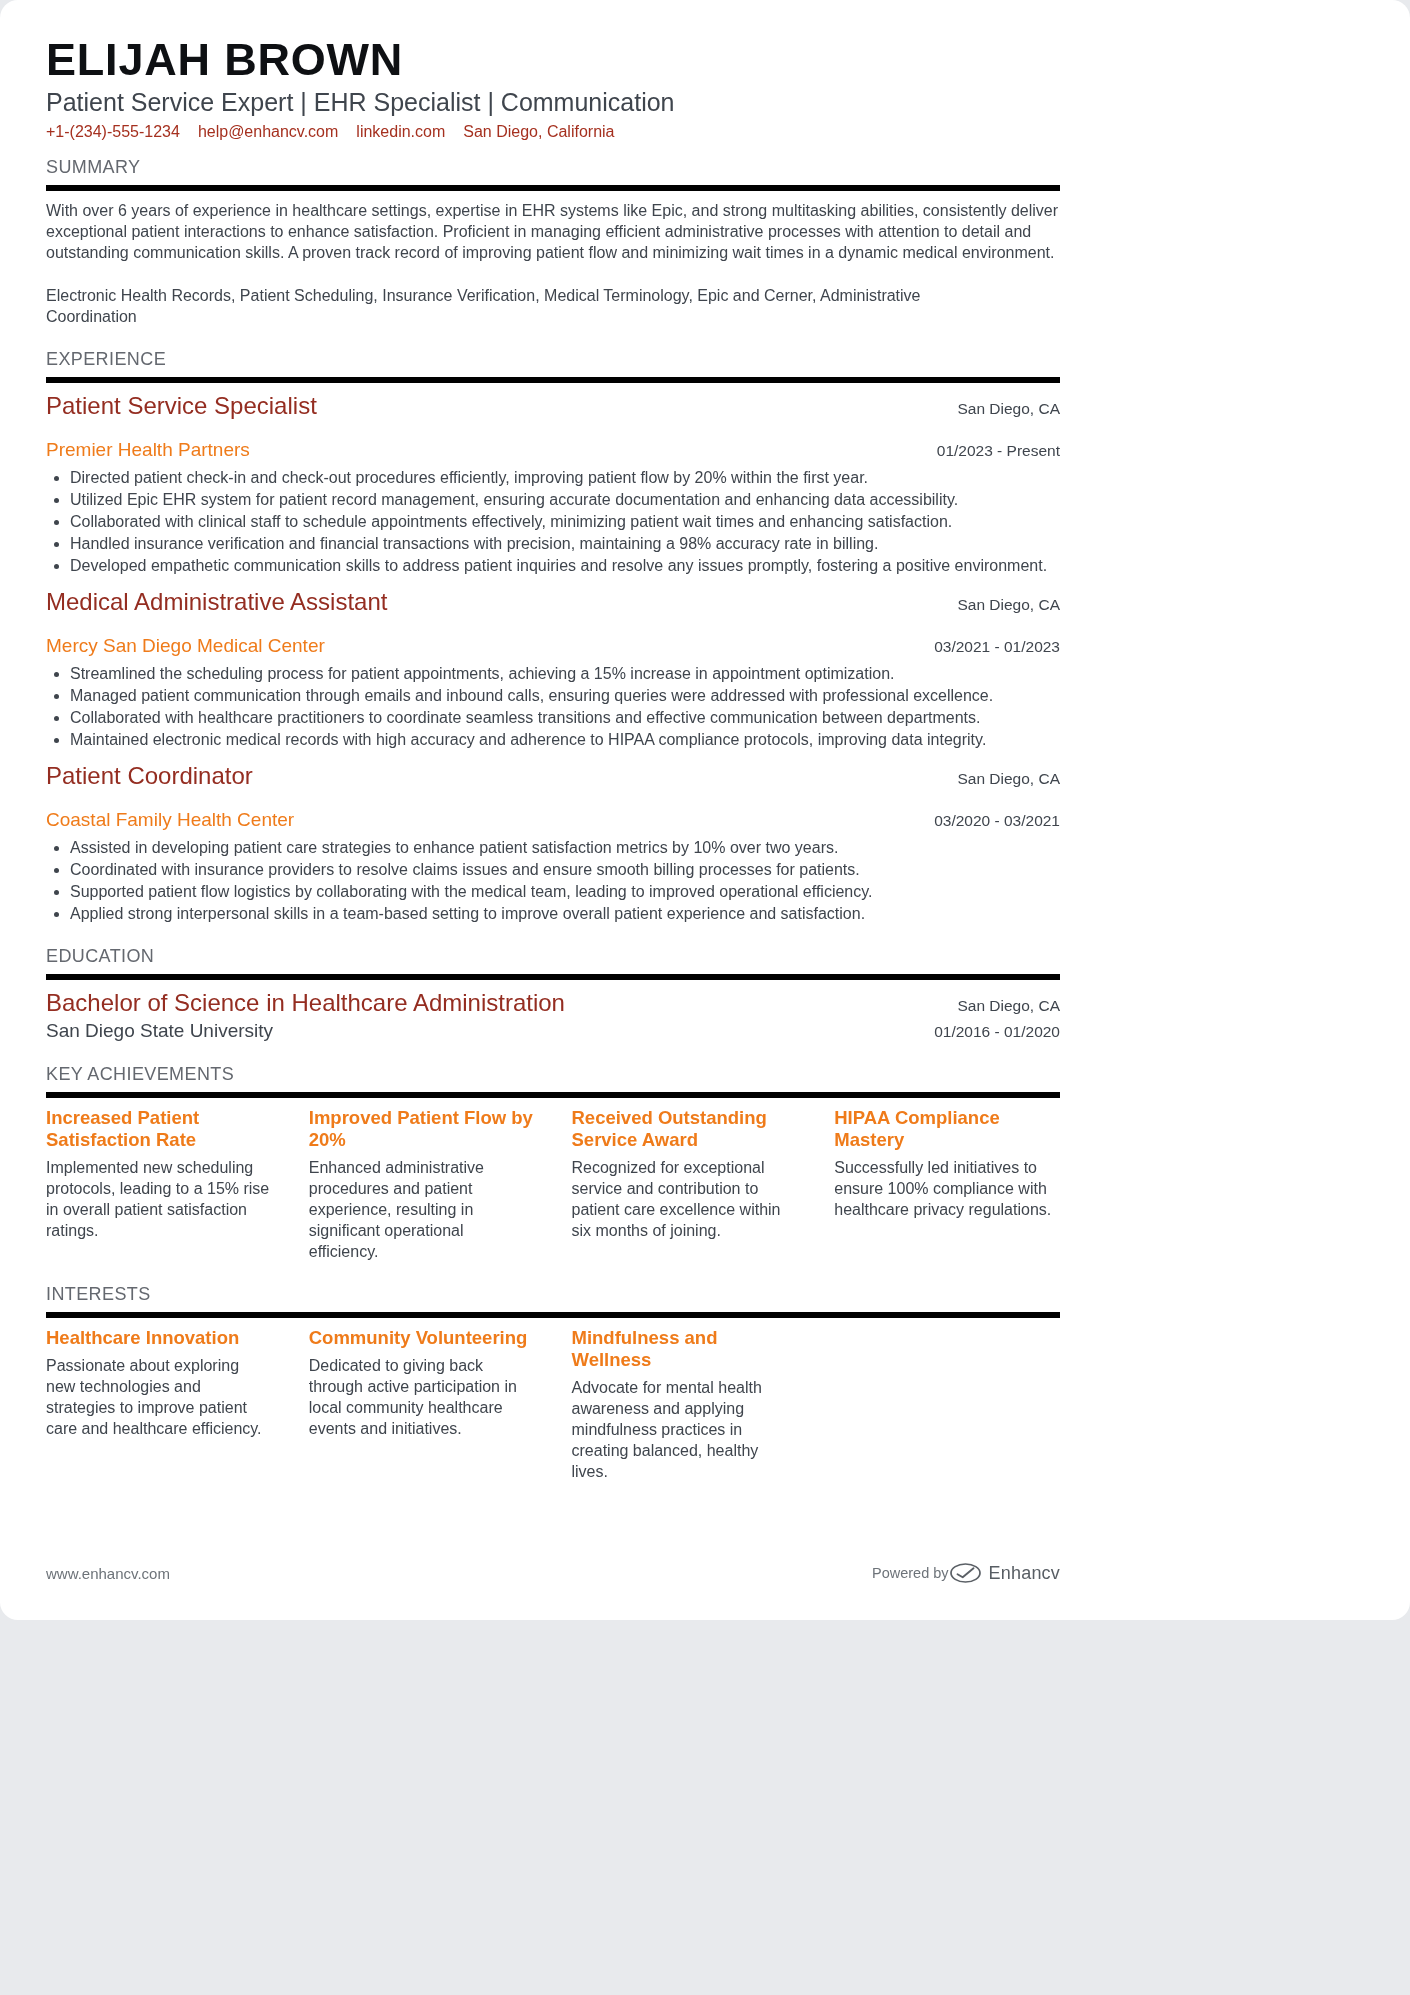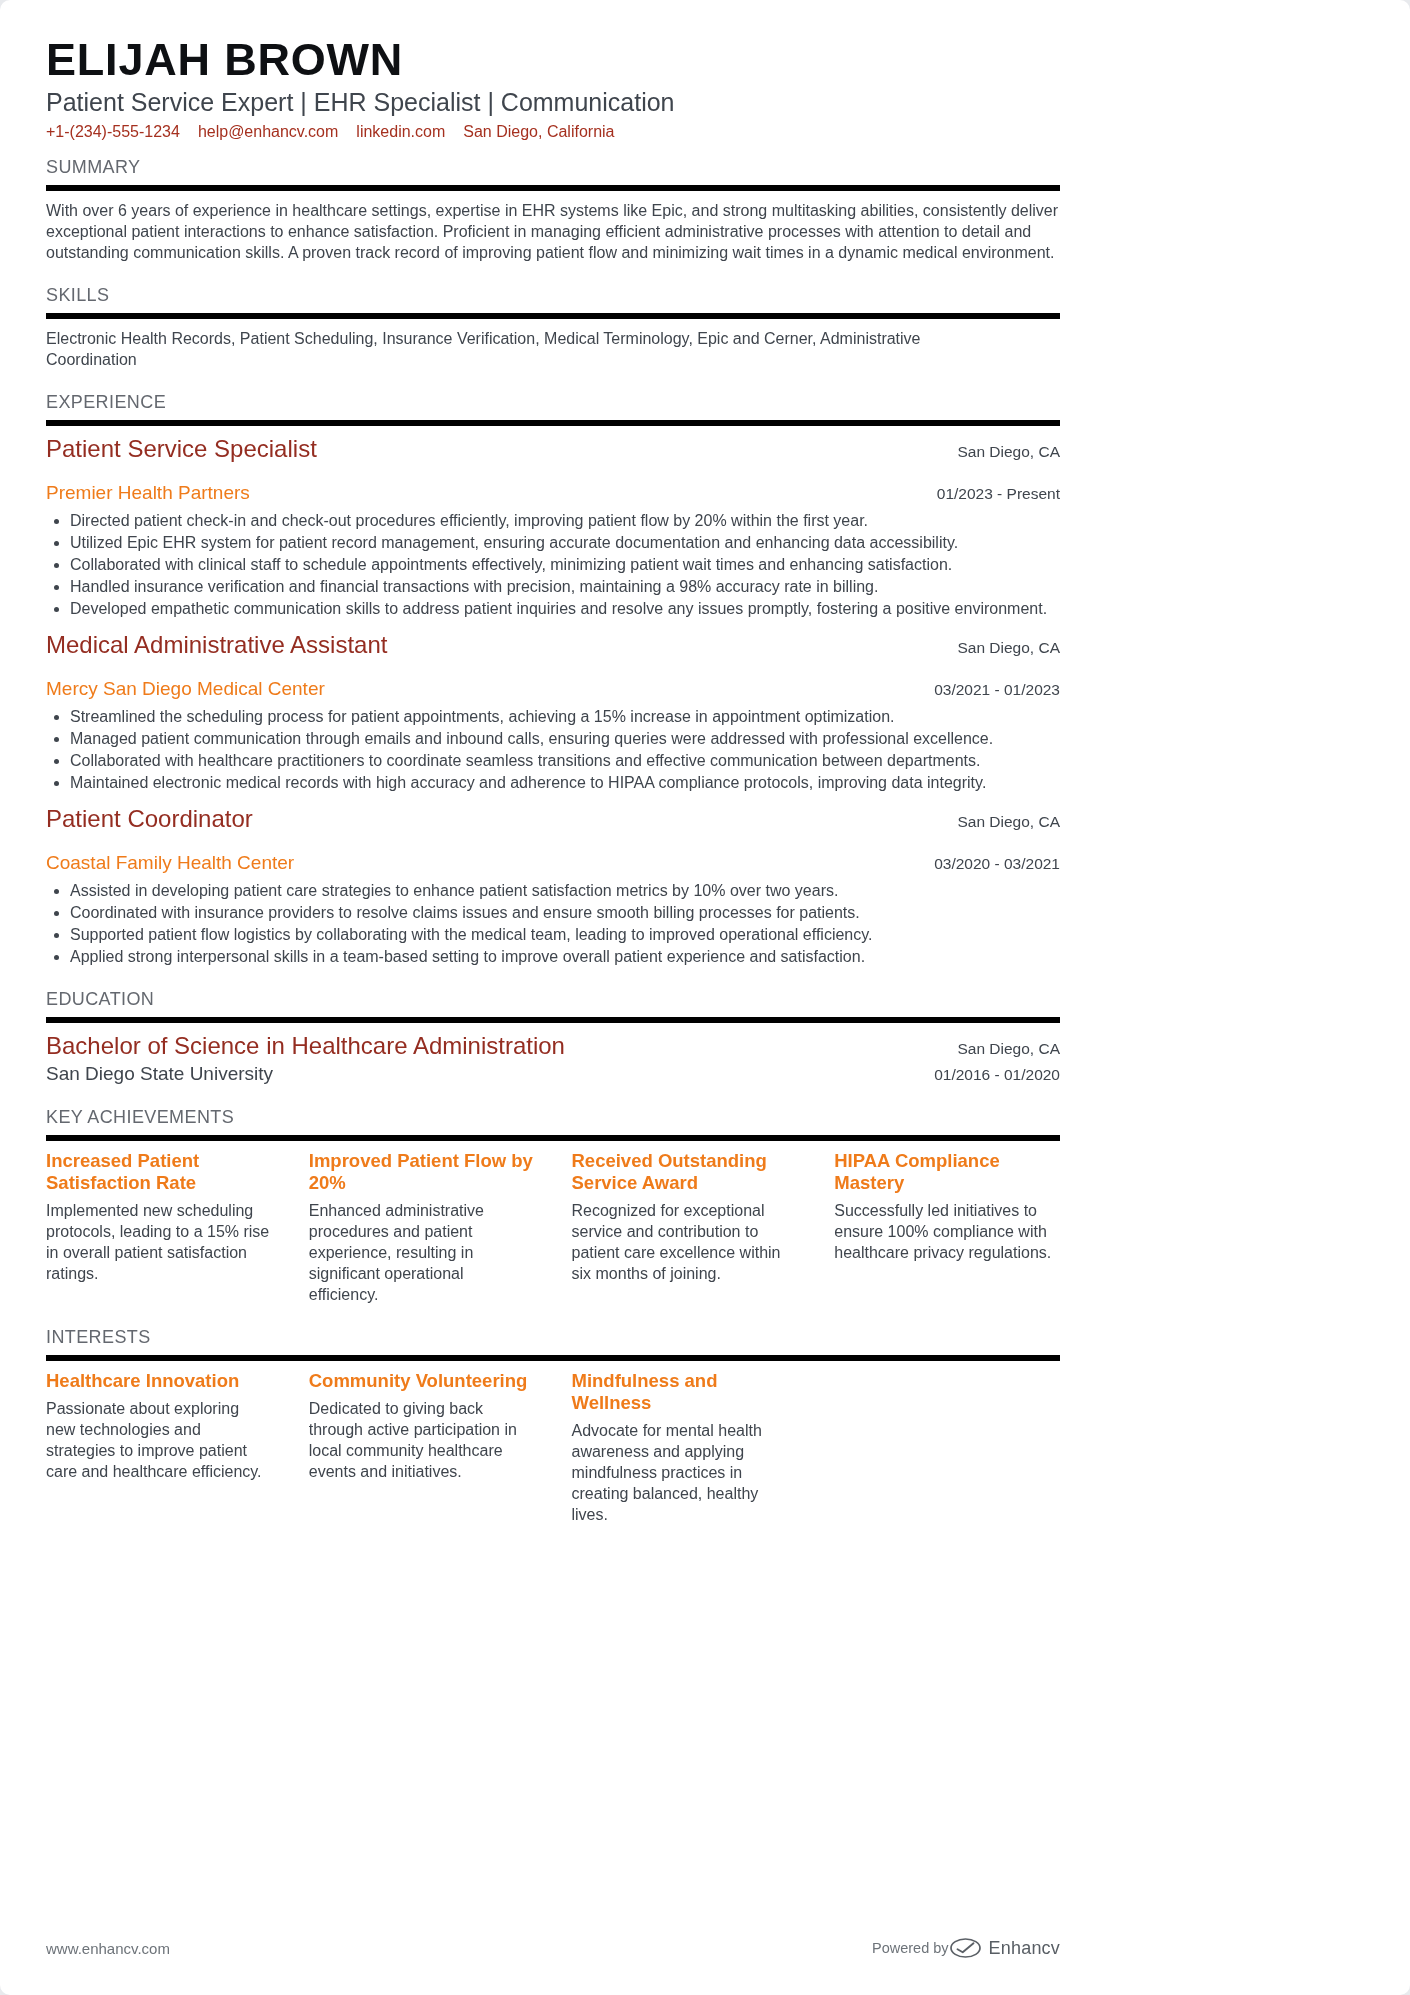--- a/index.html
+++ b/index.html
@@ -10,23 +10,23 @@
     --body-gray:#3f454d;
   }
   *{box-sizing:border-box;margin:0;padding:0;}
   html,body{margin:0;padding:0;}
   body{
     background:#e8eaed;
     font-family:"Liberation Sans","DejaVu Sans",sans-serif;
     color:var(--body-gray,#3f454d);
   }
   .page{
-    width:1410px;height:1995px;
+    width:1410px;height:1620px;
     background:#ffffff;
-    border-radius:10px;
+    border-radius:18px;
     position:relative;
     overflow:hidden;
     margin:0 auto;
   }
   .content{padding:38px 350px 0 46px;}
 
   
   .name{
     font-size:45px;line-height:44px;font-weight:700;
     color:#0e1013;letter-spacing:.8px;
@@ -95,21 +95,20 @@
         <span class="contact-item">San Diego, California</span>
       </div>
     </header>
 
     <section class="sec">
       <h2 class="sec-h">SUMMARY</h2>
       <p class="body">With over 6 years of experience in healthcare settings, expertise in EHR systems like Epic, and strong multitasking abilities, consistently deliver exceptional patient interactions to enhance satisfaction. Proficient in managing efficient administrative processes with attention to detail and outstanding communication skills. A proven track record of improving patient flow and minimizing wait times in a dynamic medical environment.</p>
     </section>
 
     <section class="sec">
-      <h2 class="sec-h">SKILLS</h2>
       <p class="body skills-text">Electronic Health Records, Patient Scheduling, Insurance Verification, Medical Terminology, Epic and Cerner, Administrative Coordination</p>
     </section>
 
     <section class="sec">
       <h2 class="sec-h">EXPERIENCE</h2>
 
       <article class="job">
         <div class="row">
           <h3 class="job-title">Patient Service Specialist</h3>
           <span class="meta">San Diego, CA</span>

